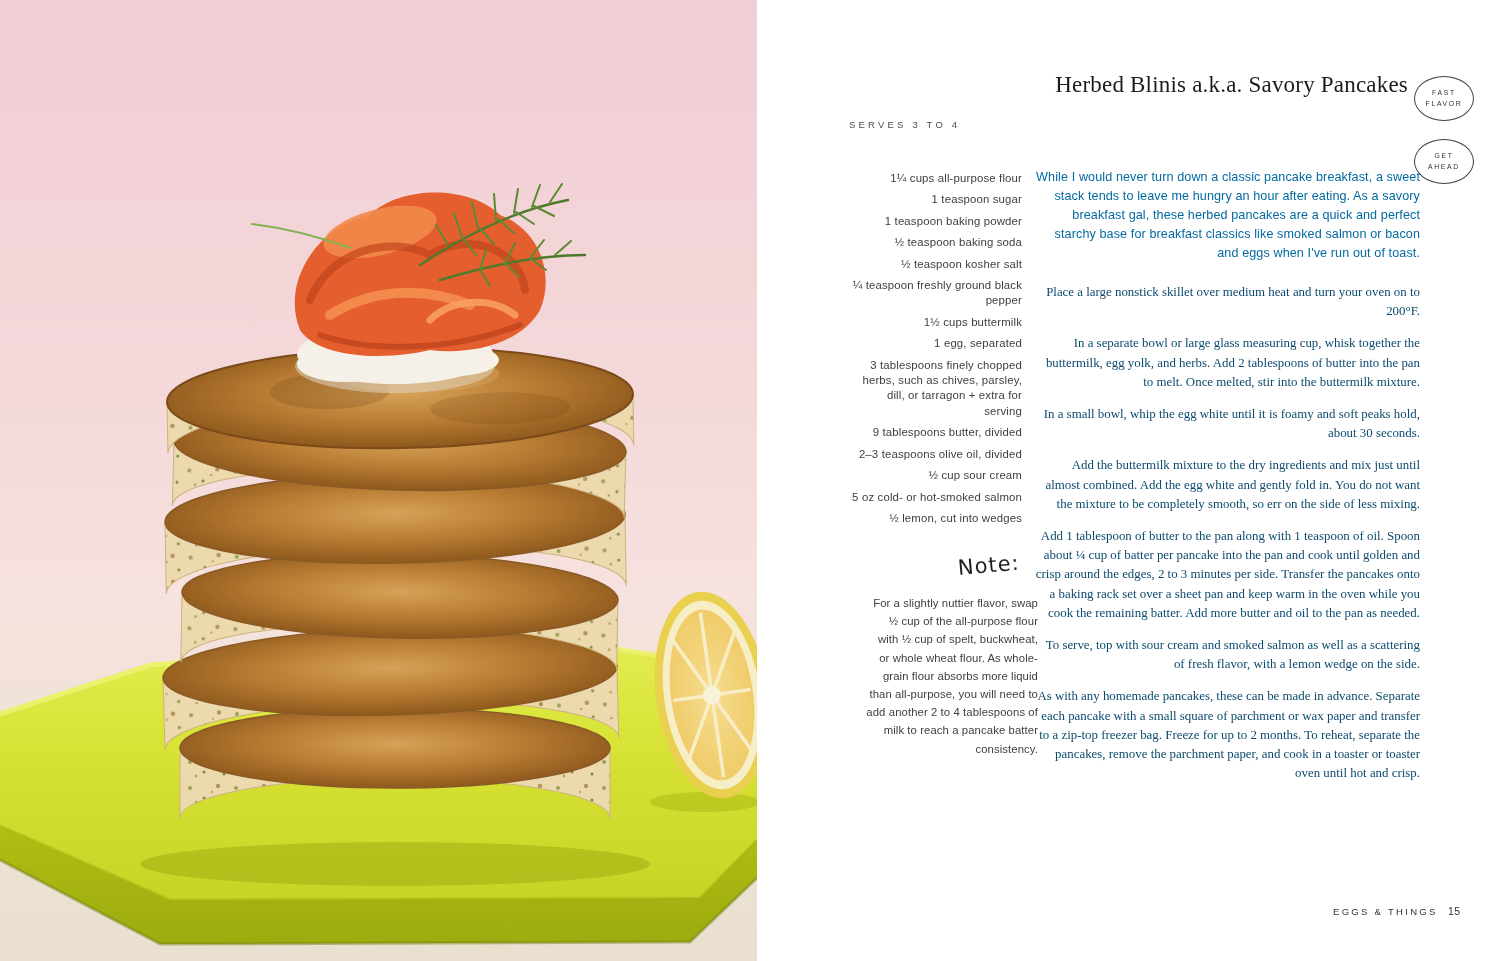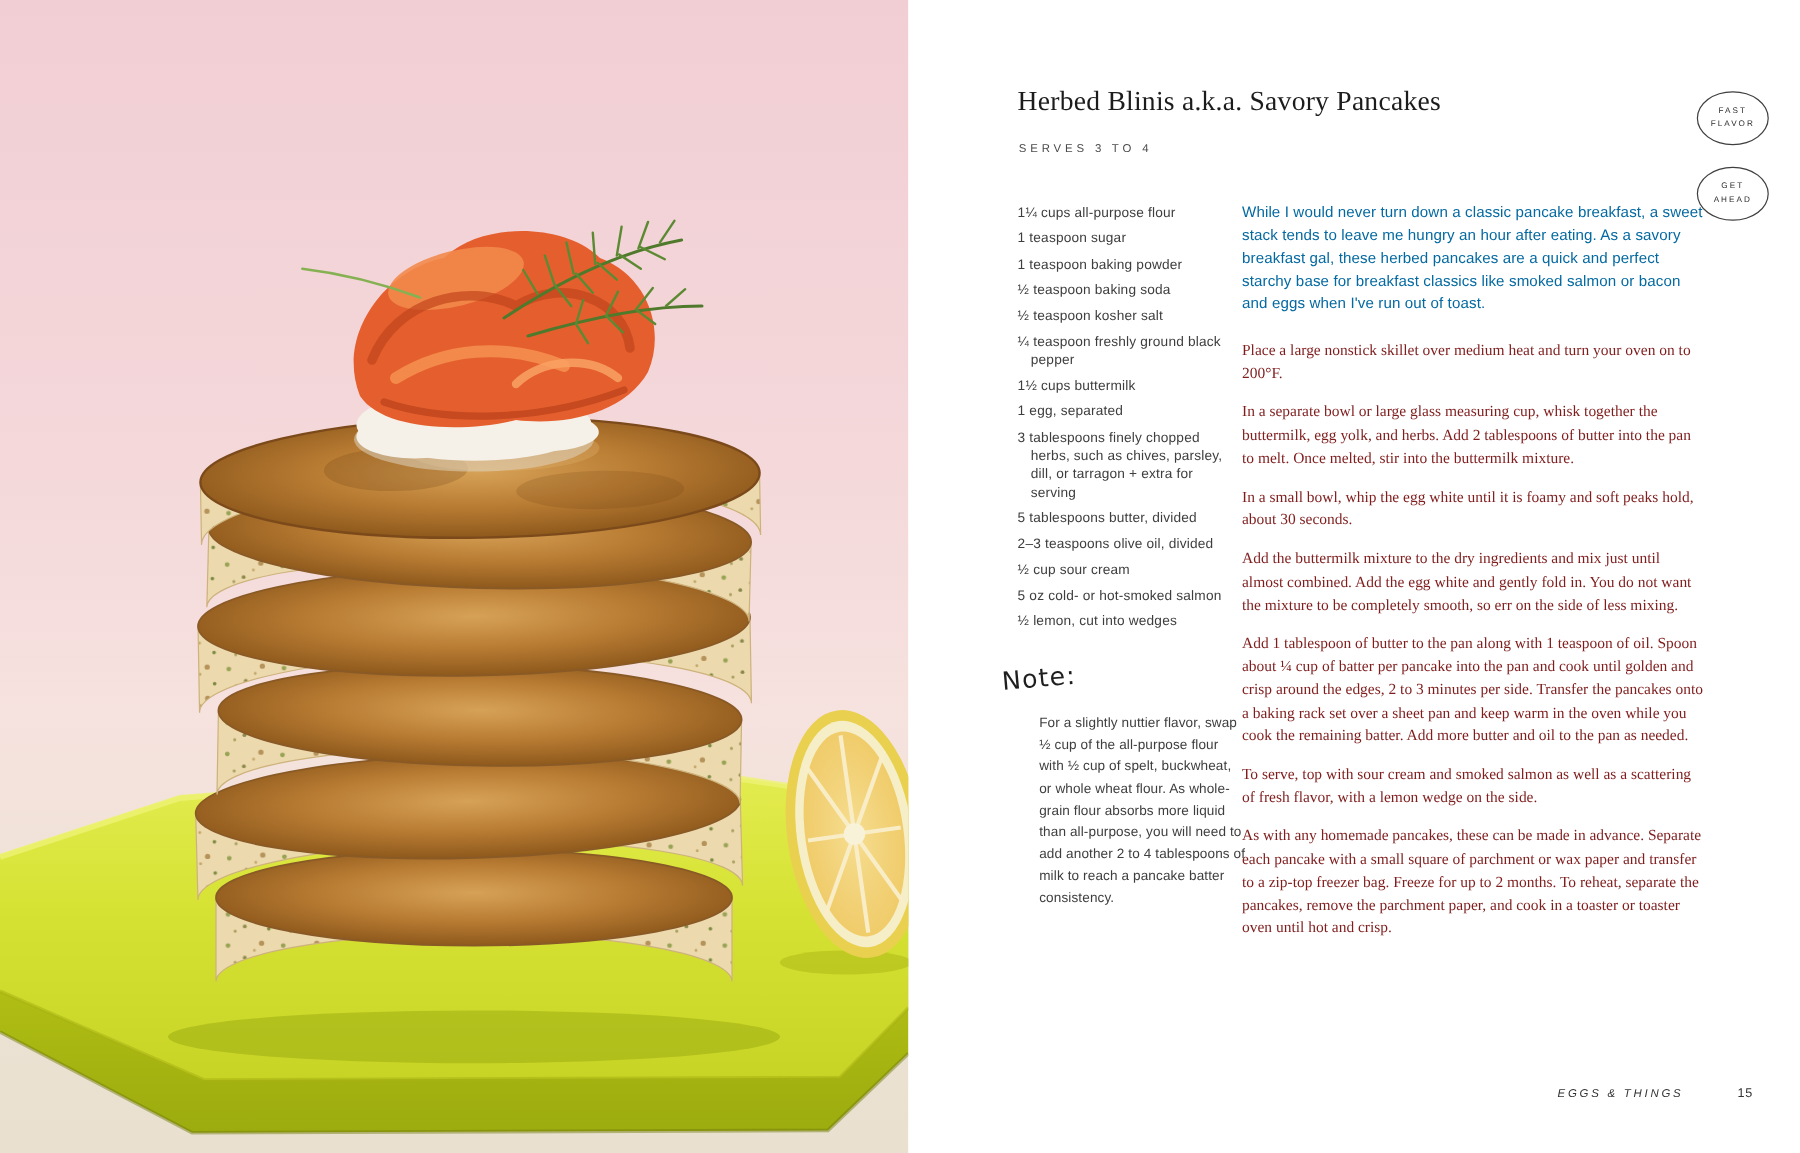--- a/index.html
+++ b/index.html
@@ -1,18 +1,18 @@
 <!DOCTYPE html>
 <html><head>
 <meta charset="utf-8">
 <style>
   * { margin:0; padding:0; box-sizing:border-box; }
   html,body { width:1500px; height:961px; background:#ffffff; overflow:hidden; }
   .spread { position:relative; width:1500px; height:961px; background:#ffffff;
-            font-family:"Liberation Sans", sans-serif; }
+            font-family:"Liberation Sans", sans-serif;text-align:right; }
 
   
   .photo { position:absolute; left:0; top:0; width:757px; height:961px; overflow:hidden; }
   .photo svg { display:block; }
 
   
   .title { position:absolute; left:848px; top:72px; width:560px;
            font-family:"Liberation Serif", serif; font-weight:400;
            font-size:23px; letter-spacing:.2px; color:#1c1c1c; }
   .serves { position:absolute; left:849px; top:119px;
@@ -35,24 +35,24 @@
   .note-label { font-family:"DejaVu Sans", sans-serif; font-size:21px; color:#1f1f1f;
                 letter-spacing:1px; transform:rotate(-5deg); transform-origin:left bottom;
                 display:inline-block; }
   .note-text { margin-top:14px; margin-left:30px; width:172px;
                font-size:11.3px; line-height:18.2px; color:#3e3e3e; letter-spacing:.1px; }
 
   .main-col { position:absolute; left:1035px; top:168px; width:385px; }
   .intro { font-size:12.6px; line-height:19px; color:#0369a1;
            letter-spacing:.1px; margin-bottom:20px; }
   .method-para { font-family:"Liberation Serif", serif; font-size:12.9px;
-                 line-height:19.2px; color:#7f1d1d; margin-bottom:13px; }
-
-  .footer-section { position:absolute; left:1298px; top:906px;
-                    font-size:9.5px; letter-spacing:2.3px; color:#333;font-style:italic; }
+                 line-height:19.2px; color:#0c4a6e; margin-bottom:13px; }
+
+  .footer-section { position:absolute; left:1333px; top:906px;
+                    font-size:9.5px; letter-spacing:2.3px; color:#333; }
   .footer-page { position:absolute; left:1448px; top:905px;
                  font-size:10.5px; letter-spacing:.5px; color:#333; }
 </style>
 </head>
 <body>
 
 <div class="spread">
 
   <div class="photo" role="img" aria-label="Stack of six herbed pancakes topped with sour cream, a smoked salmon rose and dill sprigs, on a lime green hexagonal plate with a lemon half, against a pink background">
     <svg width="757" height="961" viewBox="0 0 757 961">
@@ -198,21 +198,21 @@
   <div class="ingredients">
       <div class="ingredient">1¼ cups all-purpose flour</div>
       <div class="ingredient">1 teaspoon sugar</div>
       <div class="ingredient">1 teaspoon baking powder</div>
       <div class="ingredient">½ teaspoon baking soda</div>
       <div class="ingredient">½ teaspoon kosher salt</div>
       <div class="ingredient">¼ teaspoon freshly ground black pepper</div>
       <div class="ingredient">1½ cups buttermilk</div>
       <div class="ingredient">1 egg, separated</div>
       <div class="ingredient">3 tablespoons finely chopped herbs, such as chives, parsley, dill, or tarragon + extra for serving</div>
-      <div class="ingredient">5 tablespoons butter, divided</div>
+      <div class="ingredient">9 tablespoons butter, divided</div>
       <div class="ingredient">2–3 teaspoons olive oil, divided</div>
       <div class="ingredient">½ cup sour cream</div>
       <div class="ingredient">5 oz cold- or hot-smoked salmon</div>
       <div class="ingredient">½ lemon, cut into wedges</div>
     </div>
 
   <div class="note">
     <div class="note-label">Note:</div>
     <div class="note-text">For a slightly nuttier flavor, swap ½ cup of the all-purpose flour with ½ cup of spelt, buckwheat, or whole wheat flour. As whole-grain flour absorbs more liquid than all-purpose, you will need to add another 2 to 4 tablespoons of milk to reach a pancake batter consistency.</div>
   </div>

